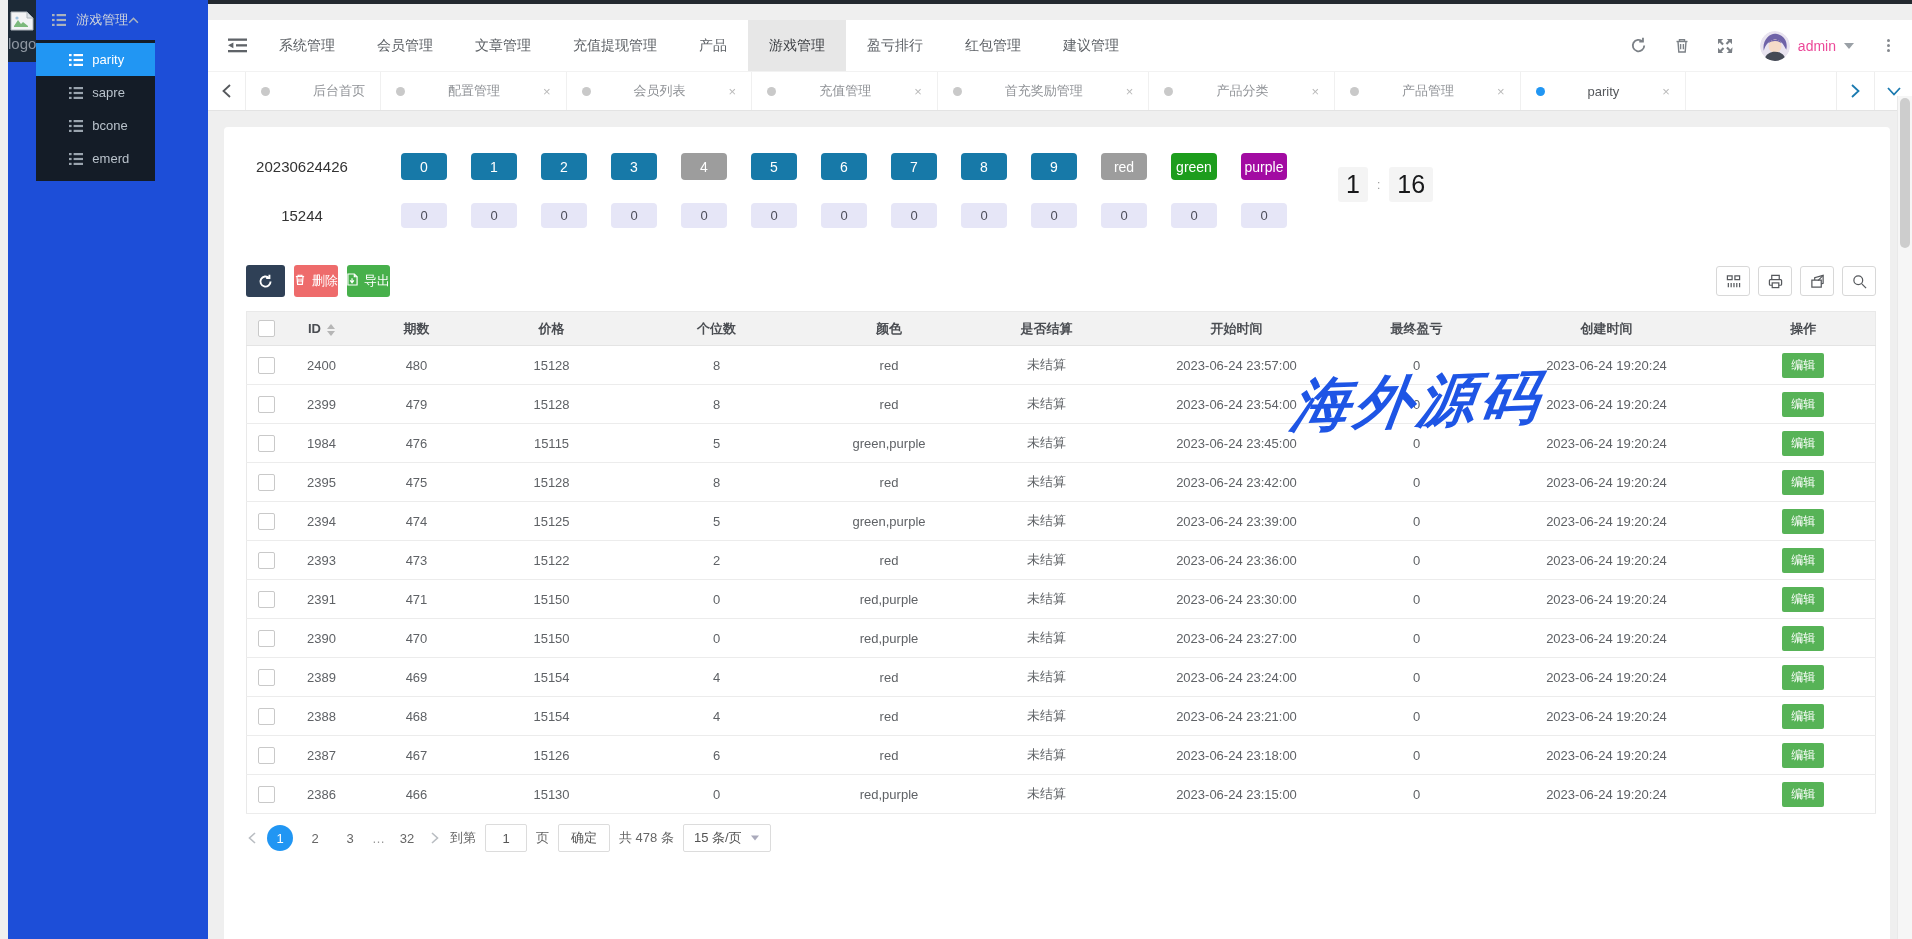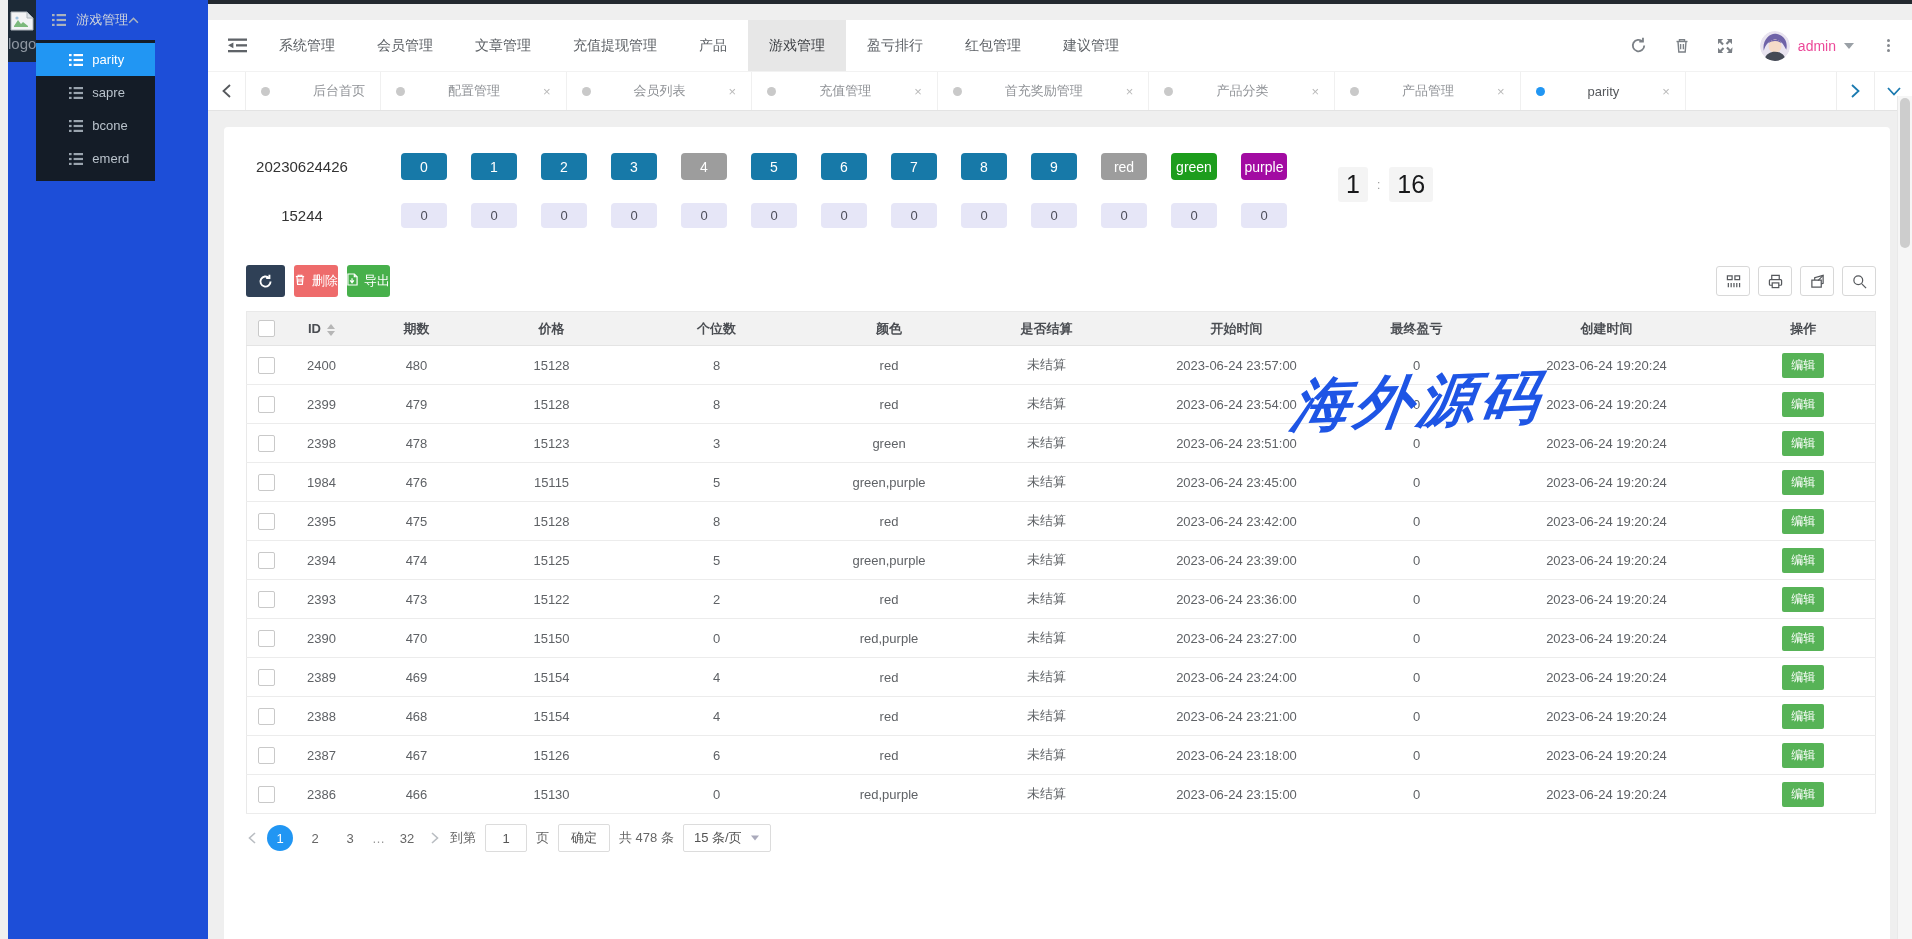--- a/index.html
+++ b/index.html
@@ -468,33 +468,20 @@
        <td>8</td>
        <td>red</td>
        <td>未结算</td>
        <td>2023-06-24 23:54:00</td>
        <td>0</td>
        <td>2023-06-24 19:20:24</td>
        <td><button class="edit-btn">编辑</button></td>
      </tr>
                 <tr>
        <td><span class="cbx"></span></td>
-       <td>2398</td>
-       <td>478</td>
-       <td>15123</td>
-       <td>3</td>
-       <td>green</td>
-       <td>未结算</td>
-       <td>2023-06-24 23:51:00</td>
-       <td>0</td>
-       <td>2023-06-24 19:20:24</td>
-       <td><button class="edit-btn">编辑</button></td>
-     </tr>
-                <tr>
-       <td><span class="cbx"></span></td>
        <td>1984</td>
        <td>476</td>
        <td>15115</td>
        <td>5</td>
        <td>green,purple</td>
        <td>未结算</td>
        <td>2023-06-24 23:45:00</td>
        <td>0</td>
        <td>2023-06-24 19:20:24</td>
        <td><button class="edit-btn">编辑</button></td>
@@ -527,20 +514,33 @@
      </tr>
                 <tr>
        <td><span class="cbx"></span></td>
        <td>2393</td>
        <td>473</td>
        <td>15122</td>
        <td>2</td>
        <td>red</td>
        <td>未结算</td>
        <td>2023-06-24 23:36:00</td>
+       <td>0</td>
+       <td>2023-06-24 19:20:24</td>
+       <td><button class="edit-btn">编辑</button></td>
+     </tr>
+                <tr>
+       <td><span class="cbx"></span></td>
+       <td>2391</td>
+       <td>471</td>
+       <td>15150</td>
+       <td>0</td>
+       <td>red,purple</td>
+       <td>未结算</td>
+       <td>2023-06-24 23:30:00</td>
        <td>0</td>
        <td>2023-06-24 19:20:24</td>
        <td><button class="edit-btn">编辑</button></td>
      </tr>
                 <tr>
        <td><span class="cbx"></span></td>
        <td>2390</td>
        <td>470</td>
        <td>15150</td>
        <td>0</td>

